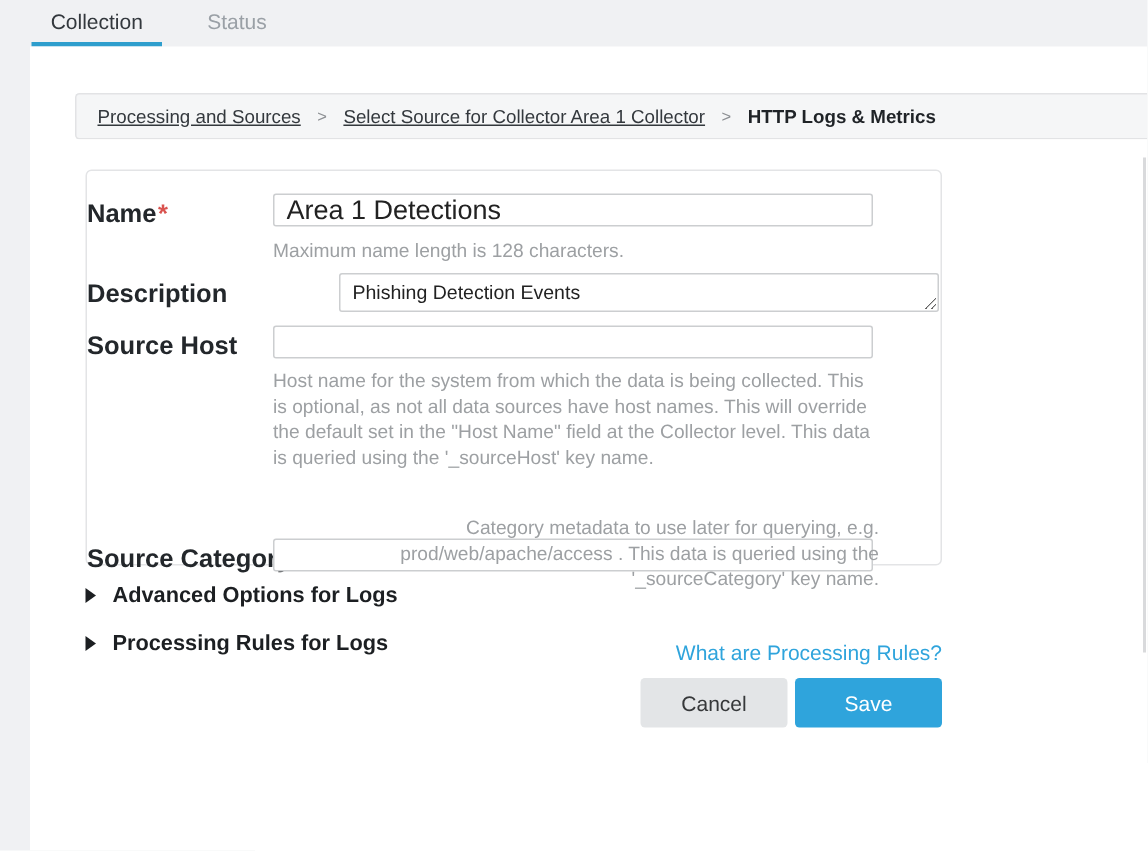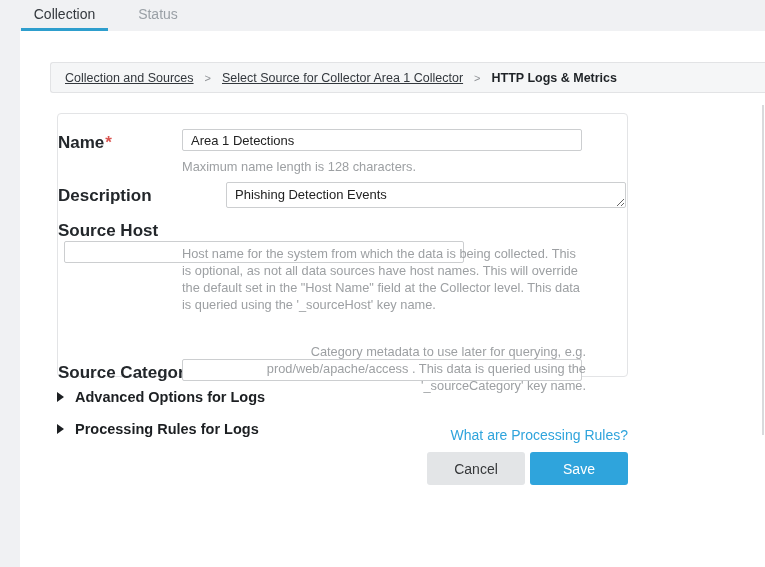--- a/index.html
+++ b/index.html
@@ -47,21 +47,21 @@
   }
   .frow { position:absolute; left:0; display:flex; }
   .flabel {
     width:118px; font-weight:bold; font-size:17px;
     color:#23272b; padding-top:4px; white-space:nowrap;
   }
   .req { color:#d9534f; margin-left:1px; }
   .ffield { margin-left:6px; }
   .tinput {
     width:400px; height:22px; border:1px solid #ccced0; border-radius:2px;
-    padding:0 8px; font-size:13px; color:#222;
+    padding:0 8px; font-size:18px; color:#222;
     font-family:"Liberation Sans","DejaVu Sans",sans-serif;
   }
   .tarea {
     width:400px; height:26px; border:1px solid #ccced0; border-radius:2px;
     padding:4px 8px; font-size:13px; color:#222; overflow:hidden; resize:both;
     font-family:"Liberation Sans","DejaVu Sans",sans-serif;
     margin-left:44px;
   }
   .helper {
     position:absolute; left:124px; width:404px;
@@ -106,21 +106,21 @@
 <body>
 
 <div class="tabbar">
   <div class="tab tab-active">Collection</div>
   <div class="tab tab-inactive">Status</div>
 </div>
 
 <div class="content">
 
   <div class="breadcrumb">
-    <a class="crumb-link">Collection and Sources</a>
+    <a class="crumb-link">Processing and Sources</a>
     <span class="crumb-sep">&gt;</span>
     <a class="crumb-link">Select Source for Collector Area 1 Collector</a>
     <span class="crumb-sep">&gt;</span>
     <span class="crumb-current">HTTP Logs &amp; Metrics</span>
   </div>
 
   <div class="form-panel">
 
     <div class="frow" style="top:15px;">
       <div class="flabel"><span>Name</span><span class="req">*</span></div>
@@ -130,21 +130,21 @@
     </div>
     <div class="helper" style="top:44px;">Maximum name length is 128 characters.</div>
 
     <div class="frow" style="top:68px;">
       <div class="flabel">Description</div>
       <div class="ffield">
         <textarea class="tarea" style="">Phishing Detection Events</textarea>
       </div>
     </div>
 
-    <div class="frow" style="top:103px;flex-direction:column;">
+    <div class="frow" style="top:103px;">
       <div class="flabel">Source Host</div>
       <div class="ffield">
         <input class="tinput" type="text" value="" style="">
       </div>
     </div>
     <div class="helper" style="top:131px;">Host name for the system from which the data is being collected. This is optional, as not all data sources have host names. This will override the default set in the "Host Name" field at the Collector level. This data is queried using the '_sourceHost' key name.</div>
 
     <div class="frow" style="top:201px;margin-top:44px;">
       <div class="flabel">Source Category</div>
       <div class="ffield">

